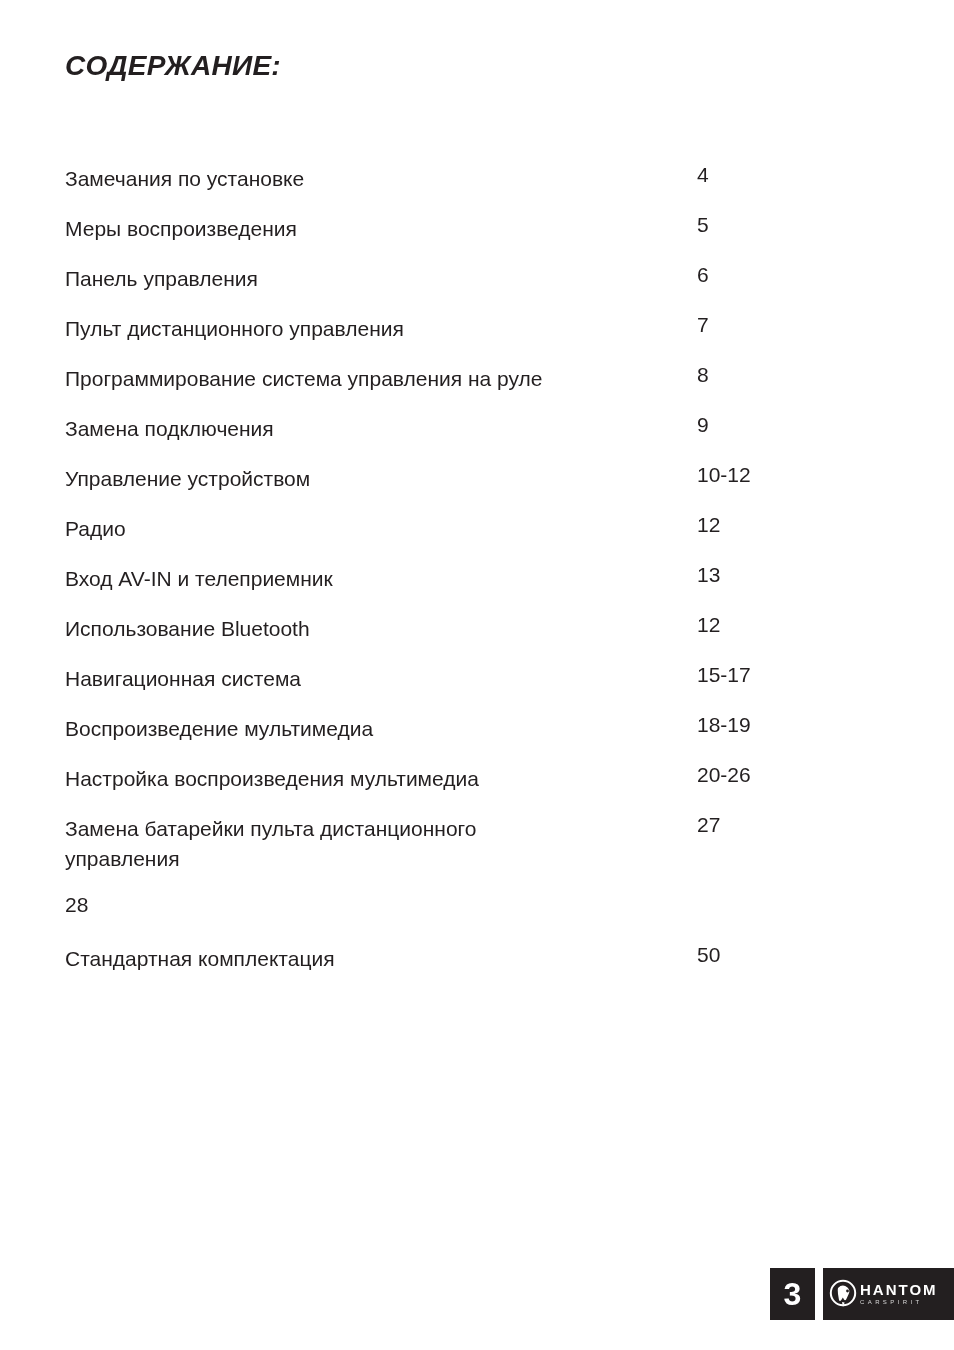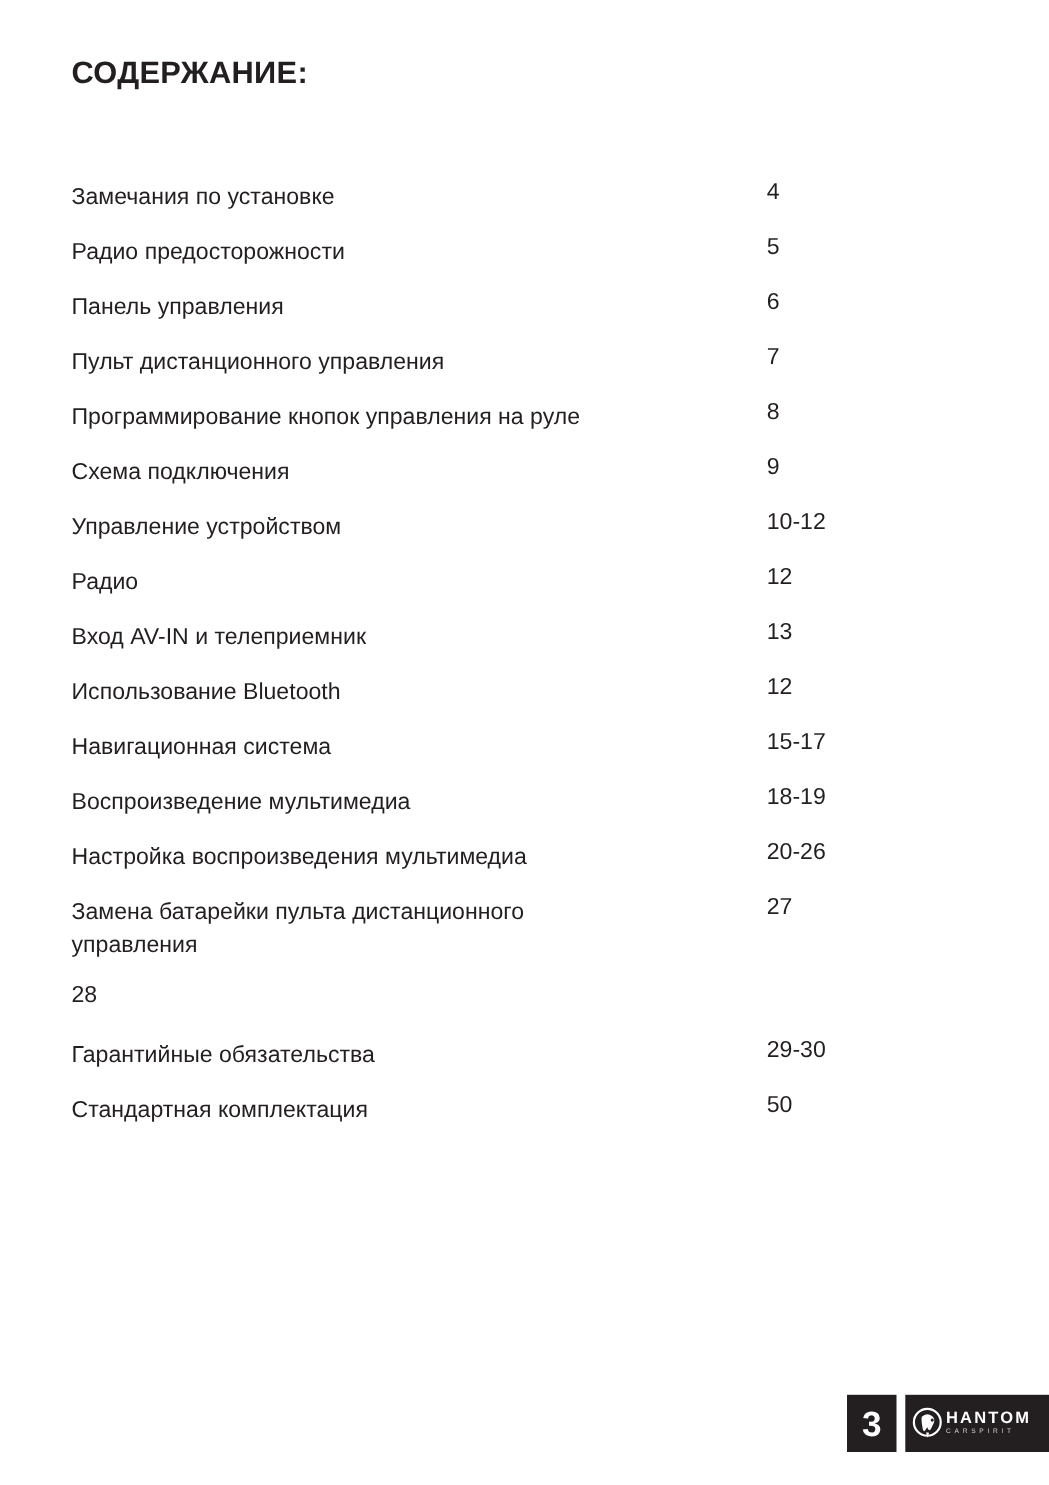--- a/index.html
+++ b/index.html
@@ -16,20 +16,21 @@
     color: #231f20;
     overflow: hidden;
   }
   .heading {
     position: absolute;
     left: 65px;
     top: 50px;
     font-size: 28px;
     font-weight: 700;
     letter-spacing: 0.3px;
+    font-style: italic;
   }
   .toc {
     position: absolute;
     left: 65px;
     top: 152px;
     width: 724px;
     margin-top: 12px;
   }
   .toc-row {
     display: flex;
@@ -108,45 +109,45 @@
 
   <div class="toc">
       <div class="toc-row">
         <div class="toc-label">
           <div>Замечания по установке</div>
         </div>
         <div class="toc-pages">4</div>
       </div>
       <div class="toc-row">
         <div class="toc-label">
-          <div>Радио предосторожности</div>
+          <div>Меры воспроизведения</div>
         </div>
         <div class="toc-pages">5</div>
       </div>
       <div class="toc-row">
         <div class="toc-label">
           <div>Панель управления</div>
         </div>
         <div class="toc-pages">6</div>
       </div>
       <div class="toc-row">
         <div class="toc-label">
           <div>Пульт дистанционного управления</div>
         </div>
         <div class="toc-pages">7</div>
       </div>
       <div class="toc-row">
         <div class="toc-label">
-          <div>Программирование кнопок управления на руле</div>
+          <div>Программирование система управления на руле</div>
         </div>
         <div class="toc-pages">8</div>
       </div>
       <div class="toc-row">
         <div class="toc-label">
-          <div>Схема подключения</div>
+          <div>Замена подключения</div>
         </div>
         <div class="toc-pages">9</div>
       </div>
       <div class="toc-row">
         <div class="toc-label">
           <div>Управление устройством</div>
         </div>
         <div class="toc-pages">10-12</div>
       </div>
       <div class="toc-row">
@@ -187,26 +188,20 @@
       </div>
       <div class="toc-row">
         <div class="toc-label">
           <div>Замена батарейки пульта дистанционного</div>
           <div>управления</div>
         </div>
         <div class="toc-pages">27</div>
       </div>
       <div class="toc-row">
         <div class="toc-pages">28</div>
-      </div>
-      <div class="toc-row">
-        <div class="toc-label">
-          <div>Гарантийные обязательства</div>
-        </div>
-        <div class="toc-pages">29-30</div>
       </div>
       <div class="toc-row">
         <div class="toc-label">
           <div>Стандартная комплектация</div>
         </div>
         <div class="toc-pages">50</div>
       </div>
     </div>
 
   <div class="pagenum-box">

